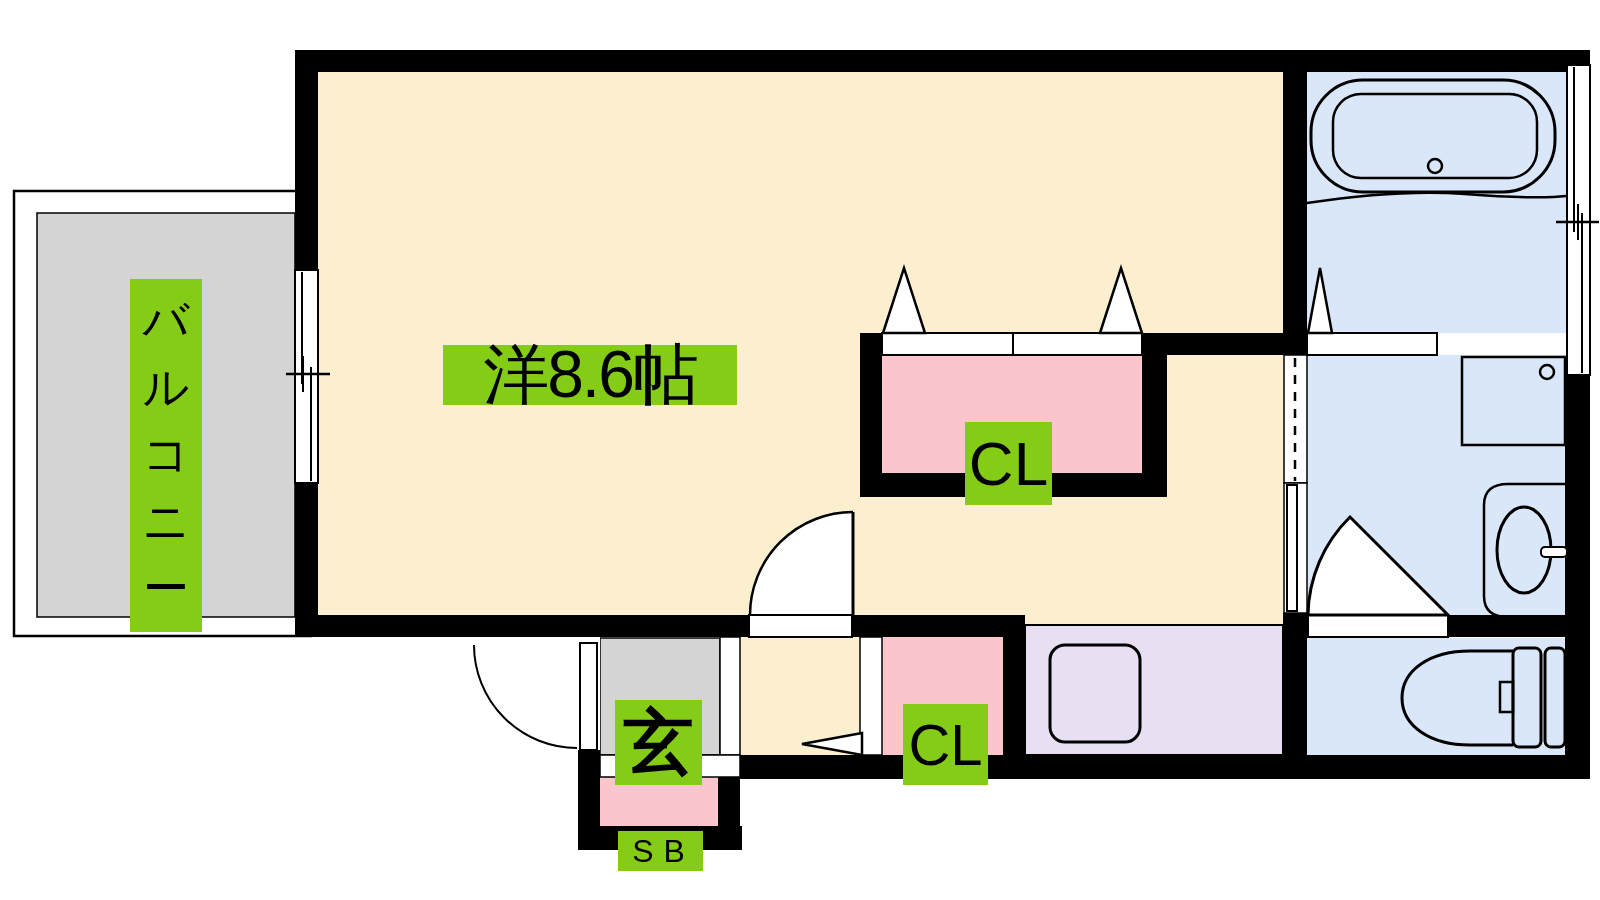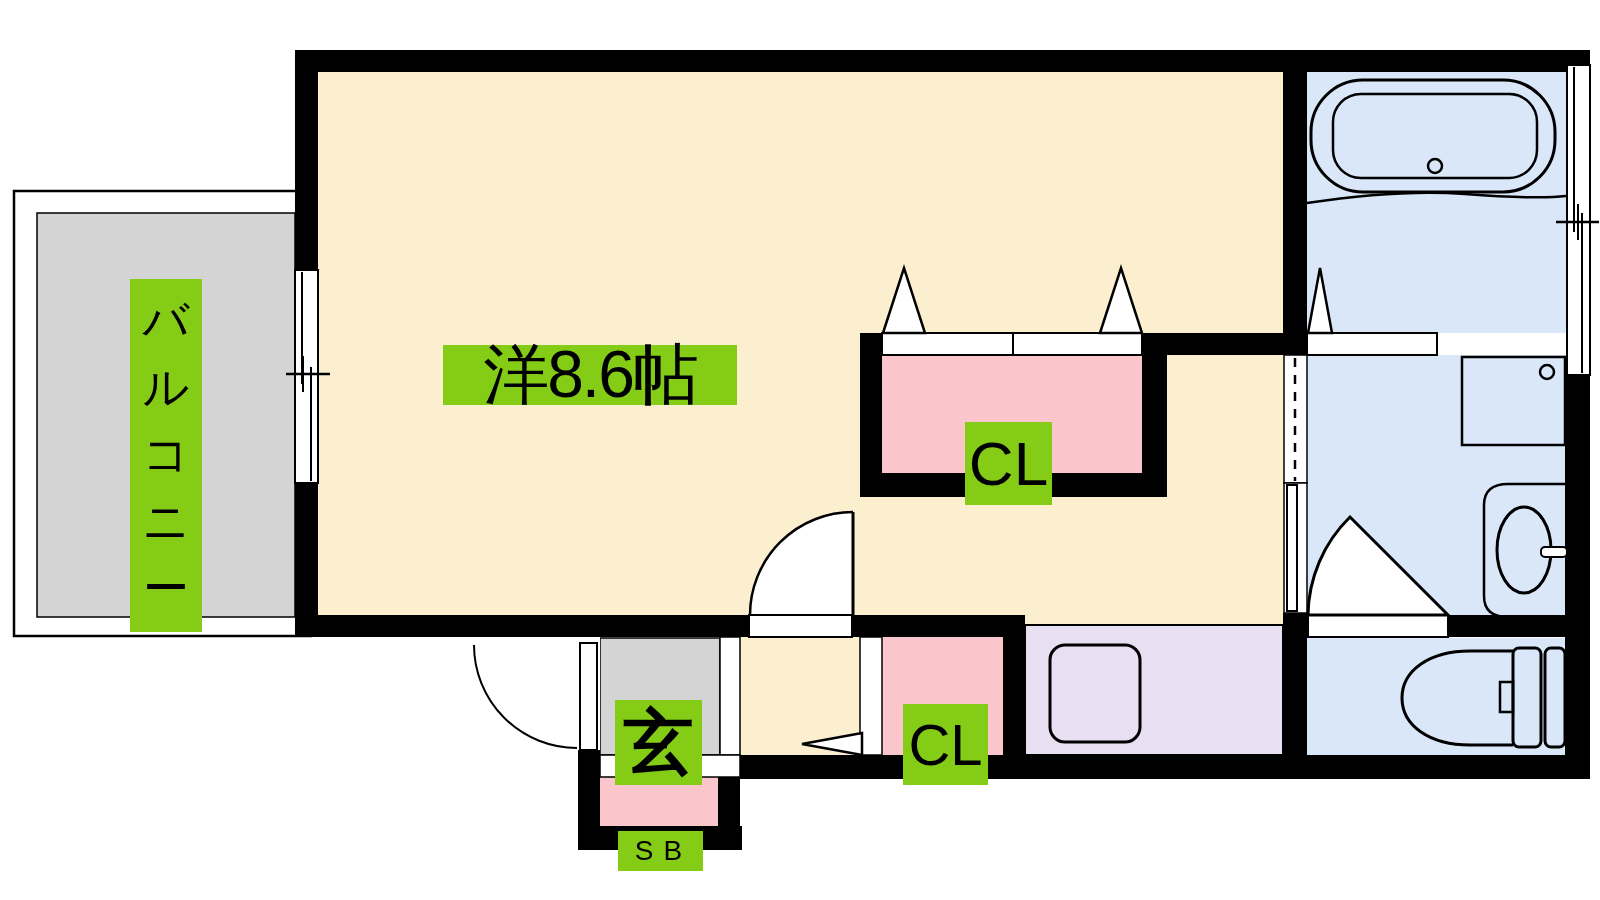--- a/index.html
+++ b/index.html
@@ -8,21 +8,21 @@
   #plan-svg{position:absolute;left:0;top:0;}
   .room-label{position:absolute;background:#84cc16;color:#000;display:flex;
               align-items:center;justify-content:center;text-align:center;
               font-family:"Liberation Sans","DejaVu Sans",sans-serif;margin-top:47px;}
   .lbl-main{left:443px;top:298px;width:294px;height:60px;font-size:66px;font-weight:500;letter-spacing:-2px;}
   .lbl-balcony{left:130px;top:232px;width:72px;height:353px;font-size:46px;line-height:67px;
                word-break:break-all;display:block;padding-top:8px;box-sizing:border-box;font-weight:500;}
   .lbl-cl-main{left:965px;top:375px;width:87px;height:83px;font-size:62px;font-weight:500;}
   .lbl-cl-hall{left:903px;top:657px;width:85px;height:81px;font-size:58px;font-weight:500;}
   .lbl-genkan{left:615px;top:653px;width:87px;height:85px;font-size:70px;font-weight:600;}
-  .lbl-sb{left:618px;top:784px;width:85px;height:40px;font-size:28px;letter-spacing:10px;padding-left:6px;box-sizing:border-box;}
+  .lbl-sb{left:618px;top:784px;width:85px;height:40px;font-size:32px;letter-spacing:10px;padding-left:6px;box-sizing:border-box;}
   .wall{fill:#000;}
   .thin{stroke:#000;fill:none;}
 </style>
 </head>
 <body>
 
 <div id="stage">
 <svg id="plan-svg" width="1600" height="900" viewBox="0 0 1600 900">
 
   <g>

